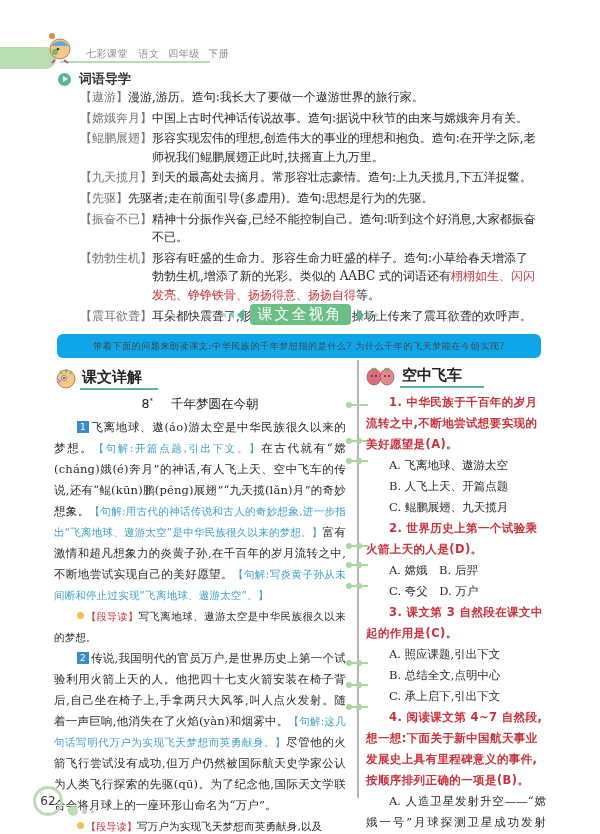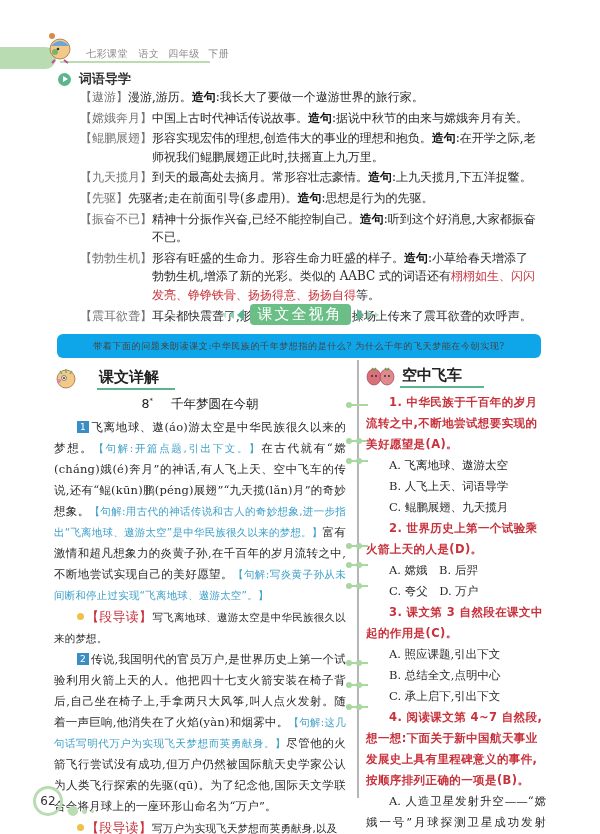--- a/index.html
+++ b/index.html
@@ -15,51 +15,51 @@
   .sect1 { position: absolute; left: 58px; top: 70px; display: flex; align-items: center; gap: 8px; }
   .circle-play { width: 13px; height: 13px; border-radius: 50%; background: #5bb58f; position: relative; }
   .circle-play::after { content: ""; position: absolute; left: 5px; top: 3.5px; border-left: 5px solid #fff; border-top: 3px solid transparent; border-bottom: 3px solid transparent; }
   .sect1 .title { font-family: "DejaVu Sans", sans-serif; font-weight: bold; font-size: 13px; color: #333; }
 
   
   .vocab { position: absolute; left: 80px; top: 88px; width: 460px; font-size: 12px; line-height: 18.6px; }
   .vocab .entry { display: flex; margin-bottom: 2px; }
   .vocab .term { color: #737373; white-space: nowrap; }
   .vocab .body { flex: 1; }
-  .vocab .zj { font-family: "DejaVu Sans", sans-serif; font-weight: bold; color: #111; }
+  .vocab .zj { font-family: "DejaVu Sans", sans-serif; font-weight: normal; color: #111; }
   .vocab .red { color: #c8323c; }
 
   
   .banner { position: absolute; left: 0; width: 600px; top: 304px; display: flex; justify-content: center; align-items: center; gap: 6px; }
   .arrows { display: flex; gap: 3px; align-items: center; }
   .tri-l, .tri-r { width: 0; height: 0; border-top: 4px solid transparent; border-bottom: 4px solid transparent; }
   .tri-l { border-right: 5px solid #8fcfae; }
   .tri-r { border-left: 5px solid #8fcfae; }
   .tri-l.big { border-top-width: 6px; border-bottom-width: 6px; border-right-width: 7px; border-right-color: #5bb58f; }
   .tri-r.big { border-top-width: 6px; border-bottom-width: 6px; border-left-width: 7px; border-left-color: #5bb58f; }
   .tri-l.sm { border-top-width: 3px; border-bottom-width: 3px; border-right-width: 4px; border-right-color: #b7e0cb; }
   .tri-r.sm { border-top-width: 3px; border-bottom-width: 3px; border-left-width: 4px; border-left-color: #b7e0cb; }
   .banner-box { background: #6bbf86; color: #fff; font-family: "DejaVu Sans", sans-serif; font-size: 15px; padding: 1px 8px; border-radius: 4px; letter-spacing: 2px; }
 
   .guide { position: absolute; left: 57px; top: 334px; width: 484px; height: 24px; background: #0ea5e9; border-radius: 6px; font-size: 9px; color: #444; text-align: center; line-height: 24px; letter-spacing: 0.6px; }
 
   
   .left { position: absolute; left: 54px; top: 360px; width: 292px; }
-  .lhead { display: flex; align-items: flex-end; gap: 19px; height: 30px; }
+  .lhead { display: flex; align-items: flex-end; gap: 2px; height: 30px; }
   .lhead .mascot2 { width: 24px; height: 24px; }
   .lhead .title { font-family: "DejaVu Serif", serif; font-weight: bold; font-size: 15px; color: #222; border-bottom: 2px solid #5bb58f; padding: 0 4px 1px 2px; width: 78px; }
   .lesson-title { text-align: center; font-family: "DejaVu Sans", sans-serif; font-size: 12.5px; margin: 6px 0 4px 0; color: #222; }
   .lesson-title .num { margin-right: 14px; }
   .lesson-title .num sup { font-size: 7px; }
   .ltext { font-size: 11.5px; line-height: 21px; text-align: justify; letter-spacing: 0.2px; }
   .ltext p { text-indent: 2em; }
   .pno { display: inline-block; width: 12px; height: 12px; background: #3b8ec4; color: #fff; font-family: "DejaVu Sans", sans-serif; font-size: 9px; line-height: 12px; text-align: center; text-indent: 0; margin-right: 2px; vertical-align: 1px; }
   .note { color: #3fa0c8; font-family: "DejaVu Sans", sans-serif; font-size: 10.5px; }
   .duan { text-indent: 3em; }
-  .duan .lbl { color: #c8323c; font-family: "DejaVu Sans", sans-serif; font-size: 13px; }
+  .duan .lbl { color: #c8323c; font-family: "DejaVu Sans", sans-serif; font-size: 10px; }
   .duan .dot { display: inline-block; width: 7px; height: 7px; background: #f0c04a; border-radius: 50%; margin-right: 2px; vertical-align: 1px; }
   .duan .dtx { font-family: "DejaVu Sans", sans-serif; font-size: 10.5px; }
 
   
   .divider { position: absolute; left: 357px; top: 360px; width: 2px; height: 438px; background: #b5b5b5; }
   .conn { position: absolute; height: 2px; background: #a9d6a1; }
   .conn .d1, .conn .d2 { position: absolute; top: -2px; width: 6px; height: 6px; border-radius: 50%; background: #a9d6a1; }
 
   
   .right { position: absolute; left: 366px; top: 360px; width: 180px; }
@@ -213,21 +213,21 @@
       <circle cx="6" cy="12" r="1" fill="#333"></circle>
         <circle cx="10" cy="12" r="1" fill="#333"></circle>
       <circle cx="19" cy="12" r="1" fill="#333"></circle>
         <circle cx="23" cy="12" r="1" fill="#333"></circle>
     </svg>
     <span class="title">空中飞车</span>
   </div>
   <div class="rtext">
     <div class="q">1. 中华民族于千百年的岁月流转之中,不断地尝试想要实现的美好愿望是(A)。</div>
     <div class="opt">A. 飞离地球、遨游太空</div>
-    <div class="opt">B. 人飞上天、词语导学</div>
+    <div class="opt">B. 人飞上天、开篇点题</div>
     <div class="opt">C. 鲲鹏展翅、九天揽月</div>
     <div class="q">2. 世界历史上第一个试验乘火箭上天的人是(D)。</div>
     <div class="opt">A. 嫦娥　B. 后羿</div>
     <div class="opt">C. 夸父　D. 万户</div>
     <div class="q">3. 课文第 3 自然段在课文中起的作用是(C)。</div>
     <div class="opt">A. 照应课题,引出下文</div>
     <div class="opt">B. 总结全文,点明中心</div>
     <div class="opt">C. 承上启下,引出下文</div>
     <div class="q">4. 阅读课文第 4~7 自然段,想一想:下面关于新中国航天事业发展史上具有里程碑意义的事件,按顺序排列正确的一项是(B)。</div>
     <div class="opt-wrap">A. 人造卫星发射升空——“嫦娥一号”月球探测卫星成功发射——“嫦娥四号”着陆器与“玉兔</div>

